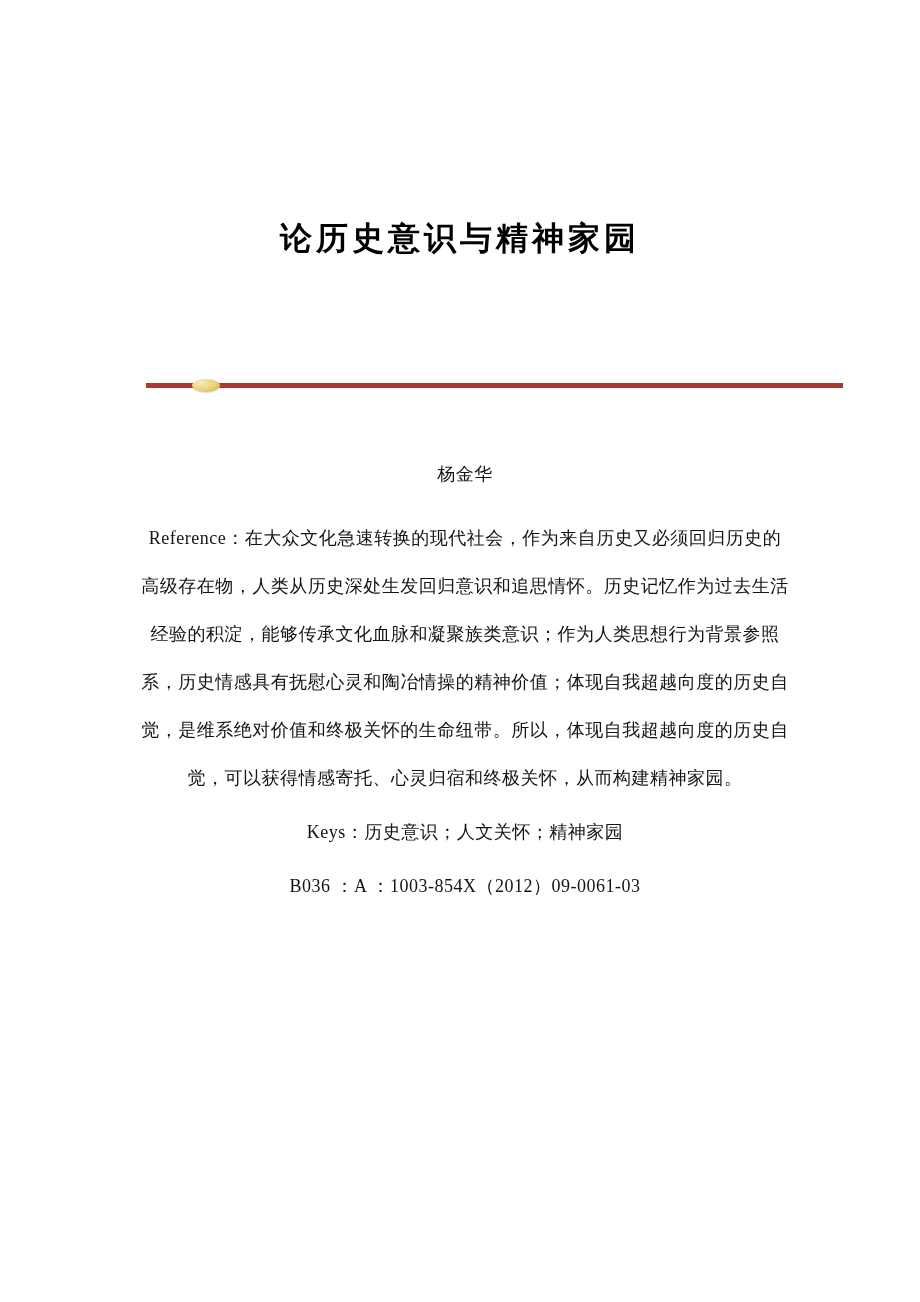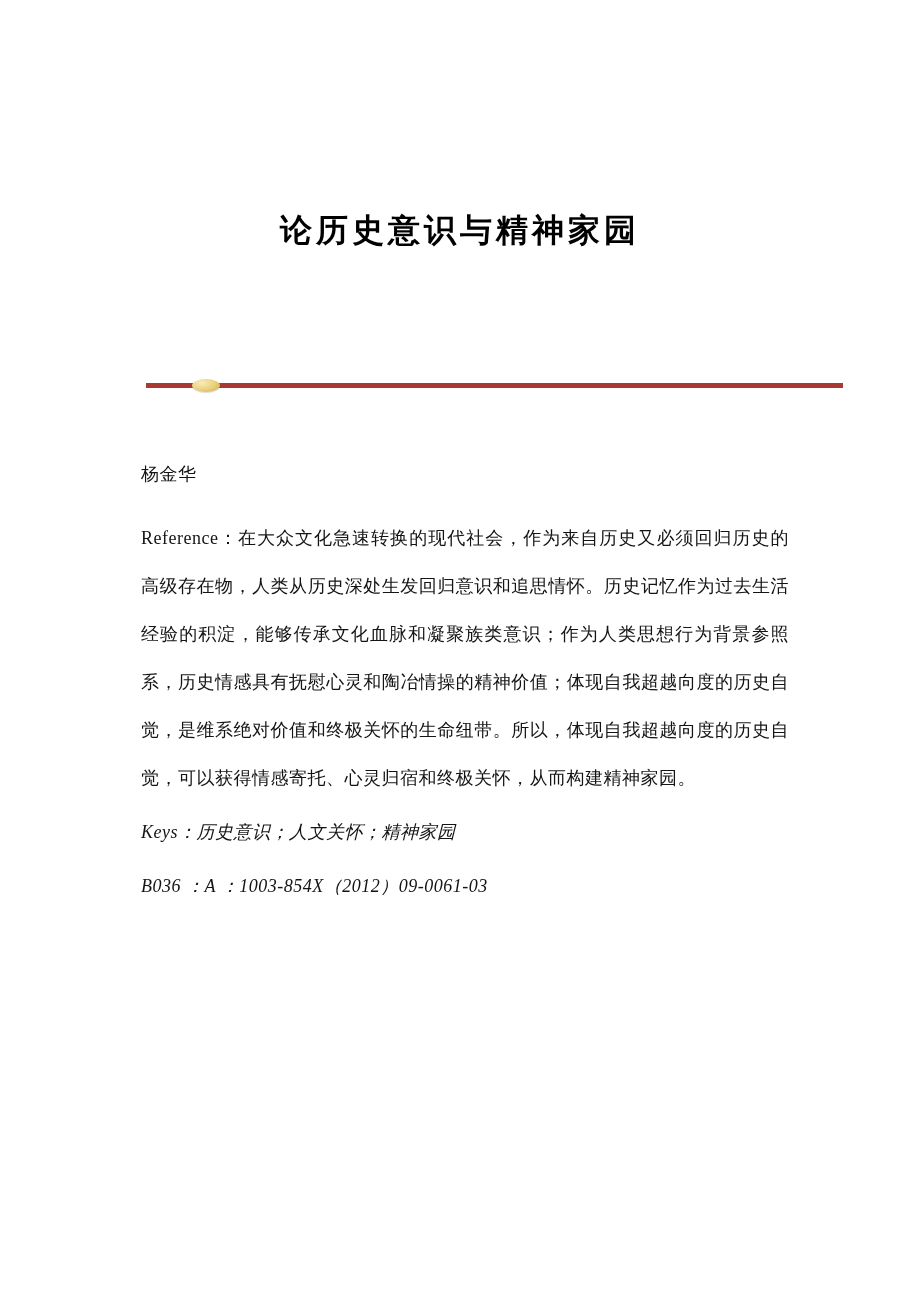--- a/index.html
+++ b/index.html
@@ -14,21 +14,21 @@
     background: #ffffff;
     overflow: hidden;
     font-family: "Liberation Serif", "DejaVu Serif", serif;
     color: #141414;
   }
   .title {
     position: absolute;
     top: 205px;
     left: 0;
     right: 0;
-    margin: 4px;
+    margin: 12px;
     text-align: center;
     font-size: 32px;
     font-weight: 700;
     letter-spacing: 4px;
     color: #000000;
   }
   .divider {
     position: absolute;
     top: 383px;
     left: 146px;
@@ -51,28 +51,28 @@
     top: 450px;
     left: 141px;
     width: 648px;
     font-size: 18px;
     line-height: 48px;
     letter-spacing: 0.5px;
     text-align: justify;
   }
   .content p {
     margin: 0 0 6px 0;
+    text-align: center;
   }
   .author {
     margin: 0 0 16px 0 !important;
     text-align: left;
   }
   .meta-line {
     text-align: left;
-    font-style: italic;
   }
 </style>
 </head>
 <body>
 
 <div class="page">
 
   <h1 class="title">论历史意识与精神家园</h1>
 
   <div class="divider">

